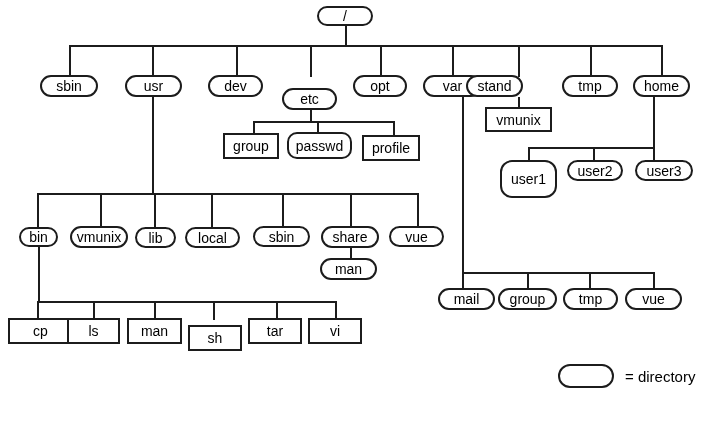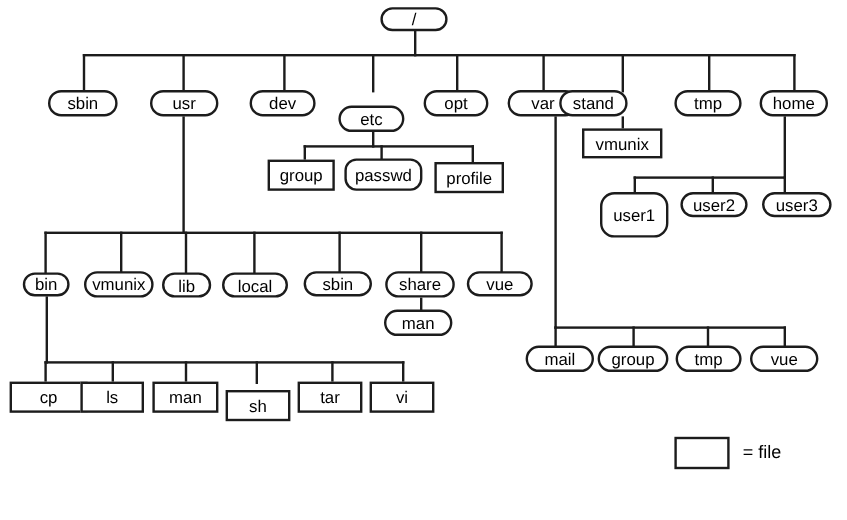--- a/index.html
+++ b/index.html
@@ -154,17 +154,17 @@
       <div class="node file" style="left: 248px; top: 318px; width: 54px; height: 26px;">tar</div>
       <div class="node file" style="left: 308px; top: 318px; width: 54px; height: 26px;">vi</div>
       <div class="node directory" style="left: 438px; top: 288px; width: 57px; height: 22px;">mail</div>
       <div class="node directory" style="left: 498px; top: 288px; width: 59px; height: 22px;">group</div>
       <div class="node directory" style="left: 563px; top: 288px; width: 55px; height: 22px;">tmp</div>
       <div class="node directory" style="left: 625px; top: 288px; width: 57px; height: 22px;">vue</div>
     </div>
 
   <div class="legend">
     <div class="legend-row">
-      <span class="legend-shape rect"></span>
-      <span class="legend-text">= file</span>
+      <span class="legend-shape pill"></span>
+      <span class="legend-text">= directory</span>
     </div>
   </div>
 </div>
 
 </body></html>

